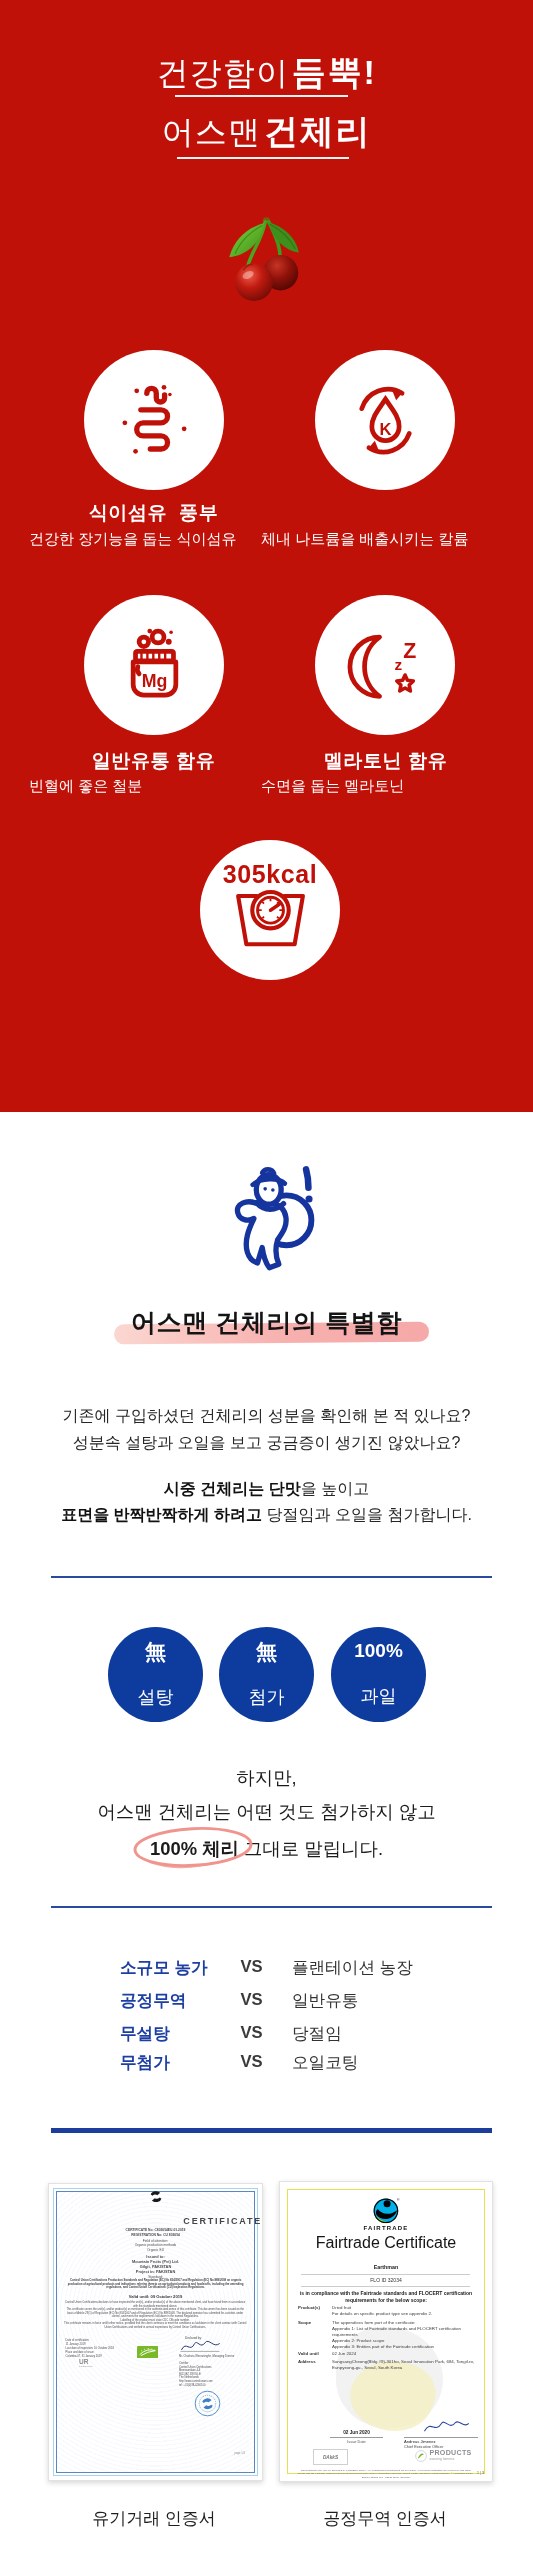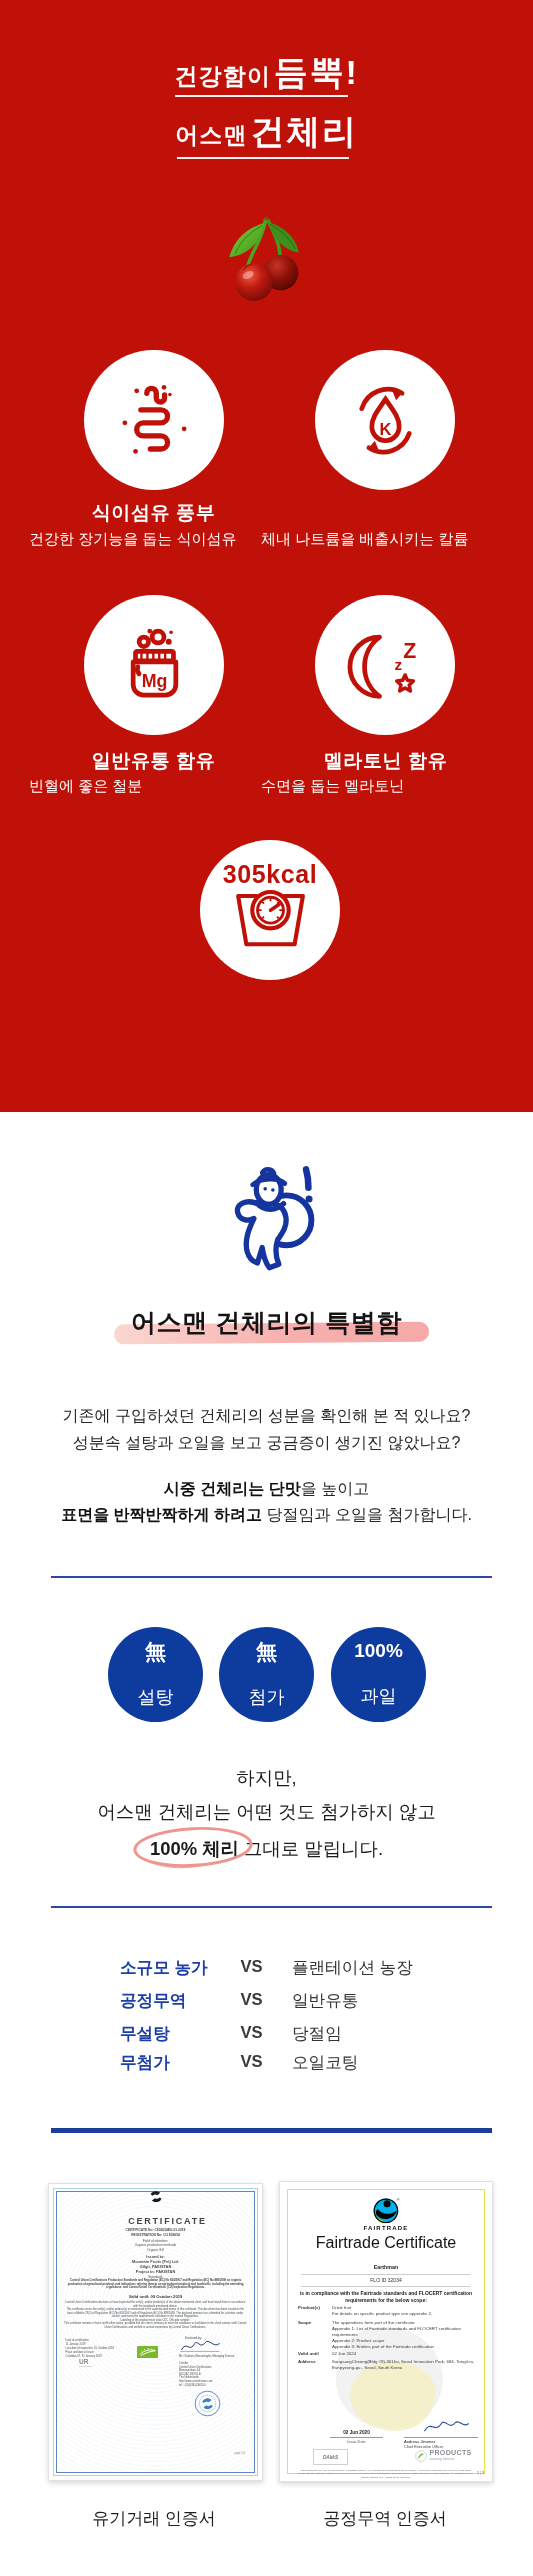--- a/index.html
+++ b/index.html
@@ -3,33 +3,33 @@
 <meta charset="utf-8">
 <style>
   html,body{margin:0;padding:0;background:#ffffff;}
   .page{position:relative;width:533px;height:2576px;margin:0 auto;overflow:hidden;
         font-family:"Liberation Sans","DejaVu Sans",sans-serif;background:#ffffff;}
   .abs{position:absolute;}
   
   .red-section{left:0;top:0;width:533px;height:1112px;background:#c01109;}
   .hero-line{left:0;top:50px;width:533px;text-align:center;color:#ffffff;white-space:nowrap;}
   .hero-line.l2{top:109px;}
-  .hero-light{font-size:23px;font-weight:700;letter-spacing:1.2px;vertical-align:baseline;}
+  .hero-light{font-size:32px;font-weight:400;letter-spacing:1.2px;vertical-align:baseline;}
   .hero-big{font-size:34px;font-weight:800;letter-spacing:1.8px;vertical-align:baseline;}
   .hero-ul{height:1.8px;background:#ffffff;opacity:.95;}
   .ul1{left:175px;top:95px;width:173px;}
   .ul2{left:177px;top:157px;width:172px;}
   .cherry-wrap{left:209px;top:216px;width:116px;height:98px;}
   .fcircle{width:140px;height:140px;border-radius:50%;background:#ffffff;
            display:flex;align-items:center;justify-content:center;}
   .fc1{left:84px;top:350px;} .fc2{left:315px;top:350px;}
   .fc3{left:84px;top:595px;} .fc4{left:315px;top:595px;}
   .ftitle{width:249px;text-align:center;font-size:19px;font-weight:800;color:#ffffff;letter-spacing:0.6px;}
   .fdesc{width:249px;text-align:left;font-size:15px;font-weight:400;color:#ffffff;}
-  .ft-r1{top:500px;} .fd-r1{top:530px;}
+  .ft-r1{top:500px;font-family:Liberation Mono, monospace;} .fd-r1{top:530px;}
   .ft-r2{top:748px;} .fd-r2{top:777px;}
   .col-l{left:29px;} .col-r{left:261px;}
   .kcircle{left:200px;top:840px;width:140px;height:140px;border-radius:50%;background:#ffffff;
            display:flex;flex-direction:column;align-items:center;}
   .kval{margin-top:20px;font-size:25px;font-weight:800;color:#c01109;letter-spacing:0.6px;}
   .kcaption{top:994px;left:0;width:533px;text-align:center;font-size:19px;font-weight:800;color:#ffffff;}
   
   .mascot{left:223px;top:1161px;width:95px;height:115px;}
   .sp-hl{left:114px;top:1323px;width:315px;height:20px;border-radius:10px;
          background:linear-gradient(90deg,#fbd7d1 0%,#f7b0ae 55%,#f5a9a9 100%);transform:rotate(-.5deg);}
@@ -58,21 +58,21 @@
   .thickline{left:51px;top:2128px;width:441px;height:5.3px;background:#1d3d9c;}
   
   .cert{background:#ffffff;border:0.6px solid #e2e2e2;box-shadow:0 1.8px 5.3px rgba(0,0,0,.16);}
   .certL{left:48px;top:2183px;width:213px;height:296px;}
   .certR{left:279px;top:2181px;width:212px;height:299px;}
   .clb1{position:absolute;inset:4.1px;border:1.2px solid #a6d4ee;pointer-events:none;}
   .clb2{position:absolute;inset:7.1px;border:1.2px solid #5b86c2;pointer-events:none;}
   .cl-bg{position:absolute;inset:8.3px;background:
      repeating-radial-gradient(circle at 50% 42%,rgba(110,170,215,.06) 0 1.2px,rgba(255,255,255,0) 1.2px 4.1px);}
   .certL *{box-sizing:border-box;}
-  .cl-title{position:absolute;left:0;top:32px;width:100%;text-align:center;font-size:9px;
+  .cl-title{position:absolute;left:0;top:32px;width:100%;text-align:right;font-size:9px;
             letter-spacing:1.8px;color:#454545;font-weight:600;padding-left:24px;}
   .tinyC{position:absolute;text-align:center;white-space:pre-line;color:#4a4a4a;}
   .tinyL{position:absolute;text-align:left;white-space:pre-line;color:#4a4a4a;}
   .cl-meta{left:0;top:44px;width:100%;font-size:3.3px;line-height:4.7px;font-weight:700;}
   .cl-field{left:0;top:55px;width:100%;font-size:3.3px;line-height:4.4px;}
   .cl-issued{left:0;top:70px;width:100%;font-size:3.9px;line-height:5px;font-weight:700;}
   .cl-stdlab{left:0;top:91px;width:100%;font-size:3.3px;}
   .cl-std{left:16.6px;top:95px;width:180px;font-size:2.8px;line-height:3.6px;font-weight:600;color:#3d3d3d;}
   .cl-valid{left:0;top:110px;width:100%;font-size:4.1px;font-weight:800;color:#333333;}
   .cl-decl{left:14.2px;top:117px;width:184px;font-size:2.7px;line-height:3.5px;}

